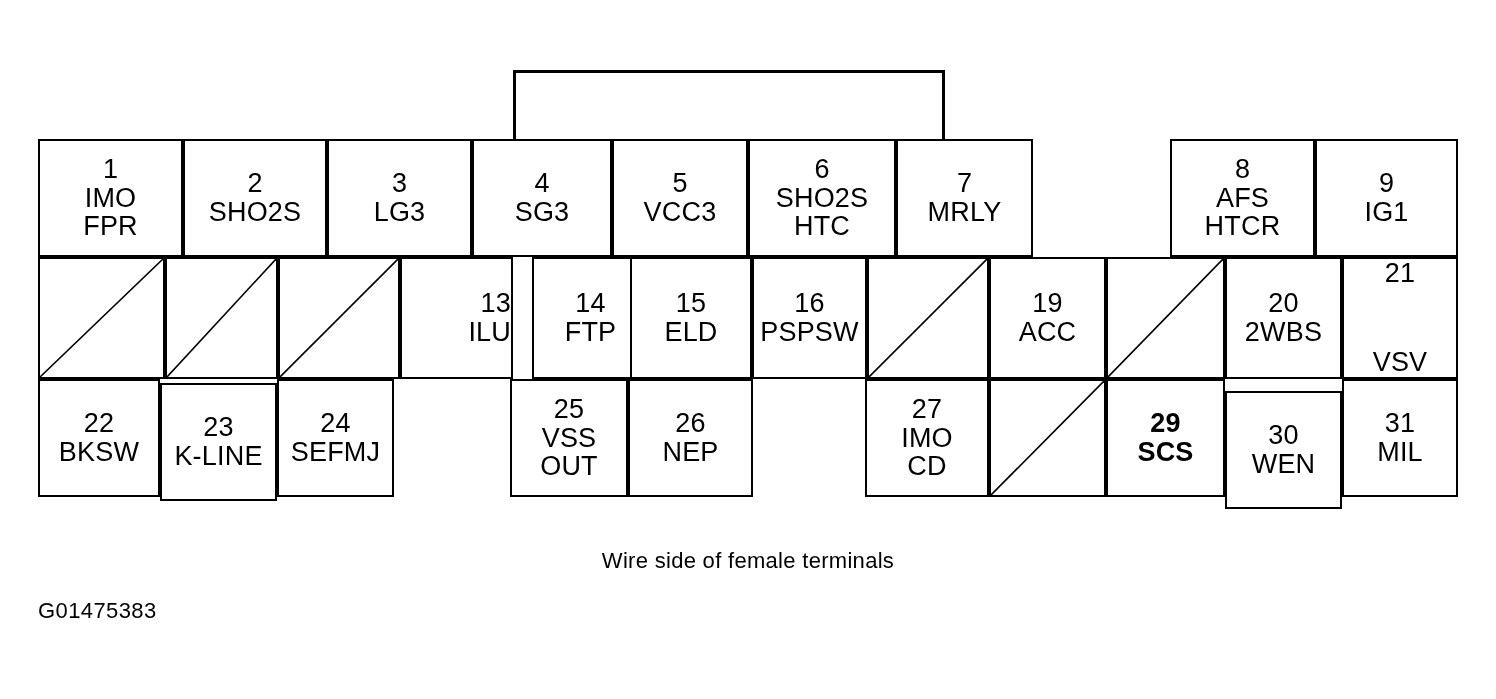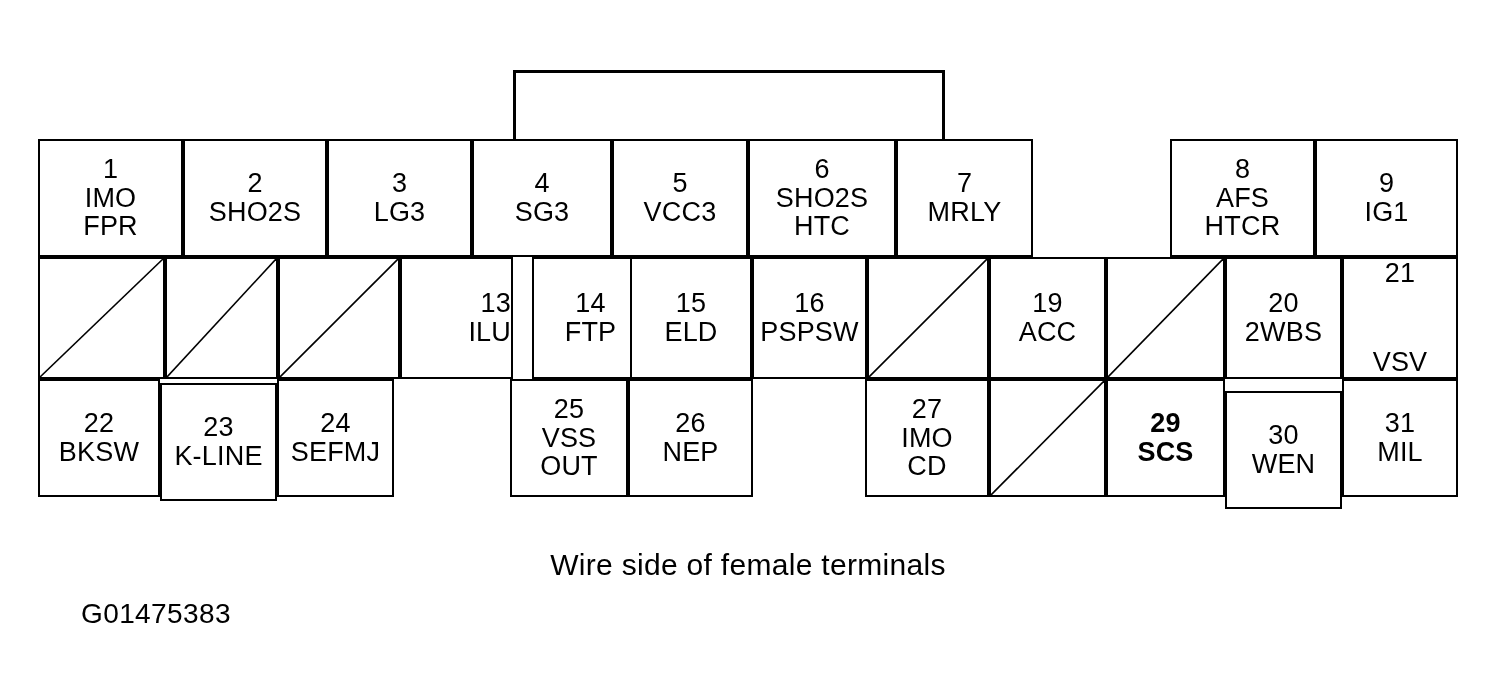--- a/index.html
+++ b/index.html
@@ -59,30 +59,29 @@
     border: 3px solid #000;
     border-bottom: none;
     background: #ffffff;
   }
   #caption {
     position: absolute;
     left: 0;
     top: 548px;
     width: 1496px;
     text-align: center;
-    font-size: 30px;
+    font-size: 22px;
     letter-spacing: 0.3px;
   }
   #figure-id {
     position: absolute;
     left: 38px;
     top: 598px;
-    font-size: 28px;
+    font-size: 22px;
     letter-spacing: 0.4px;
-    margin-left: 43px;
   }
 </style>
 </head>
 <body>
 
 <div id="page">
 
   <div id="connector">
     <div class="notch" style="left: 513px; top: 70px; width: 432px; height: 75px;"></div>
     <div id="row-top">

